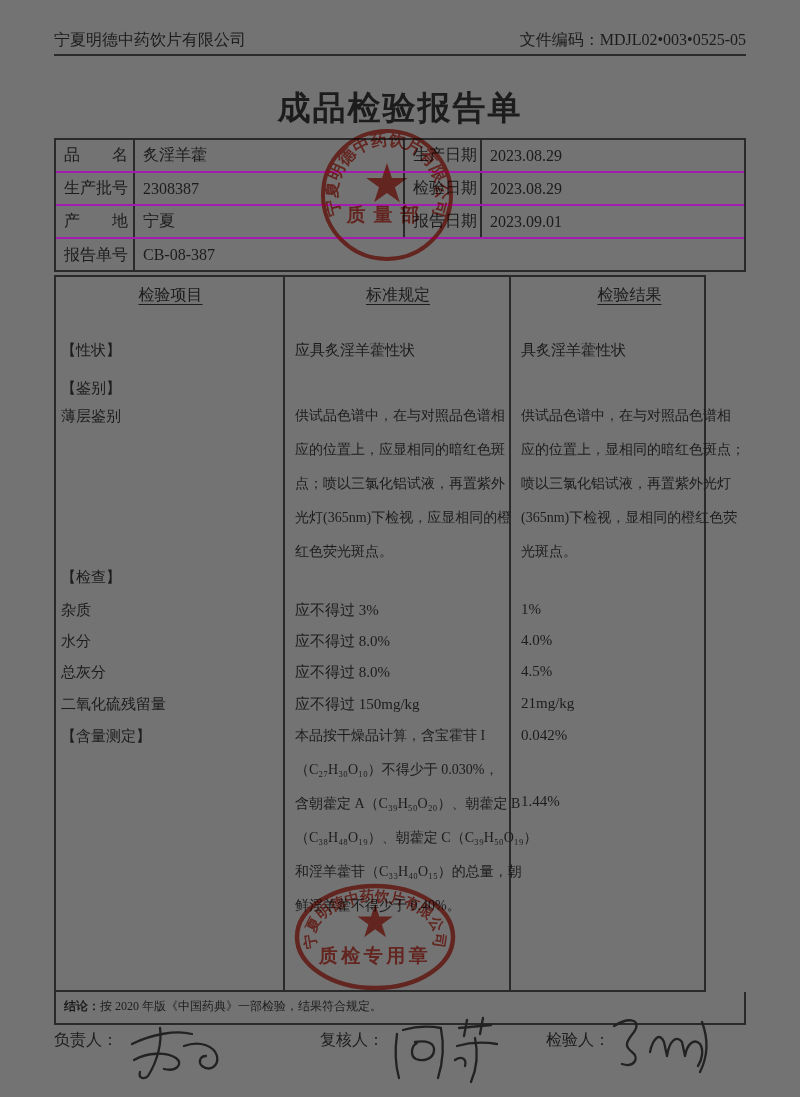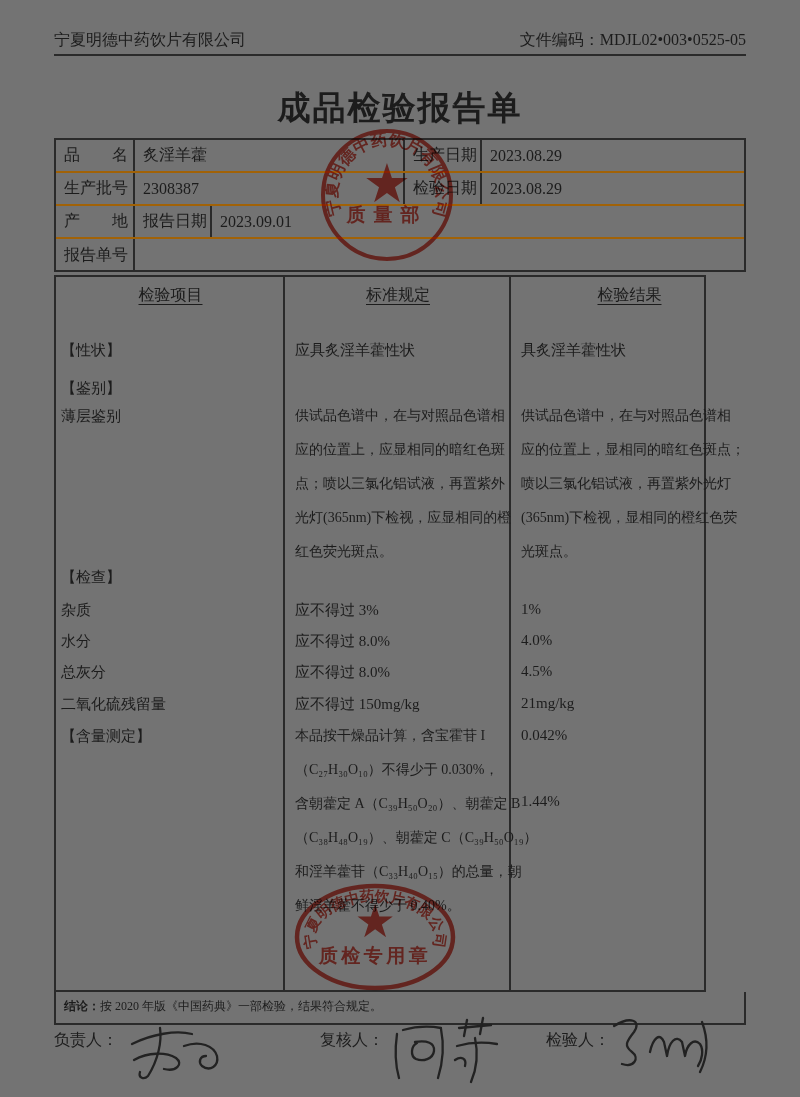--- a/index.html
+++ b/index.html
@@ -10,21 +10,21 @@
   }
   
   .hdr-company{position:absolute;left:54px;top:30px;font-size:16px;}
   .hdr-code{position:absolute;right:54px;top:30px;font-size:16px;}
   .hdr-rule{position:absolute;left:54px;top:54px;width:692px;height:2px;background:#2a2a2a;}
   .title{position:absolute;left:0;top:86px;width:100%;text-align:center;
          font-size:33px;font-weight:bold;letter-spacing:2px;}
   
   .info-table{position:absolute;left:54px;top:138px;width:692px;height:134px;
               border:2px solid #2a2a2a;box-sizing:border-box;font-size:16px;}
-  .info-row{display:flex;height:33px;border-bottom:2px solid #a16207;box-sizing:border-box;}
+  .info-row{display:flex;height:33px;border-bottom:2px solid #a21caf;box-sizing:border-box;}
   .info-row:last-child{border-bottom:none;height:32px;}
   .ic{box-sizing:border-box;padding-left:8px;display:flex;align-items:center;}
   .ic-l1{width:79px;border-right:2px solid #2a2a2a;}
   .ic-v1{width:270px;border-right:2px solid #2a2a2a;}
   .ic-l2{width:77px;border-right:2px solid #2a2a2a;}
   .ic-v2{flex:1;border-radius:12px;}
   .ic-span{flex:1;border-right:none;}
   
   .rtable{position:absolute;left:54px;top:275px;width:652px;height:717px;
           border:2px solid #2a2a2a;box-sizing:border-box;font-size:15px;}
@@ -73,25 +73,27 @@
       <div class="ic ic-v2">2023.08.29</div>
     </div>
     <div class="info-row">
       <div class="ic ic-l1">生产批号</div>
       <div class="ic ic-v1">2308387</div>
       <div class="ic ic-l2">检验日期</div>
       <div class="ic ic-v2">2023.08.29</div>
     </div>
     <div class="info-row">
       <div class="ic ic-l1">产　　地</div>
+      <div class="ic ic-v1">宁夏</div>
       <div class="ic ic-l2">报告日期</div>
       <div class="ic ic-v2">2023.09.01</div>
     </div>
     <div class="info-row">
       <div class="ic ic-l1">报告单号</div>
+      <div class="ic ic-span">CB-08-387</div>
     </div>
   </div>
 
   <div class="rtable">
     <div class="vline v1"></div>
     <div class="vline v2"></div>
 
     <div class="rt-h rt-h1">检验项目</div>
     <div class="rt-h rt-h2">标准规定</div>
     <div class="rt-h rt-h3">检验结果</div>

